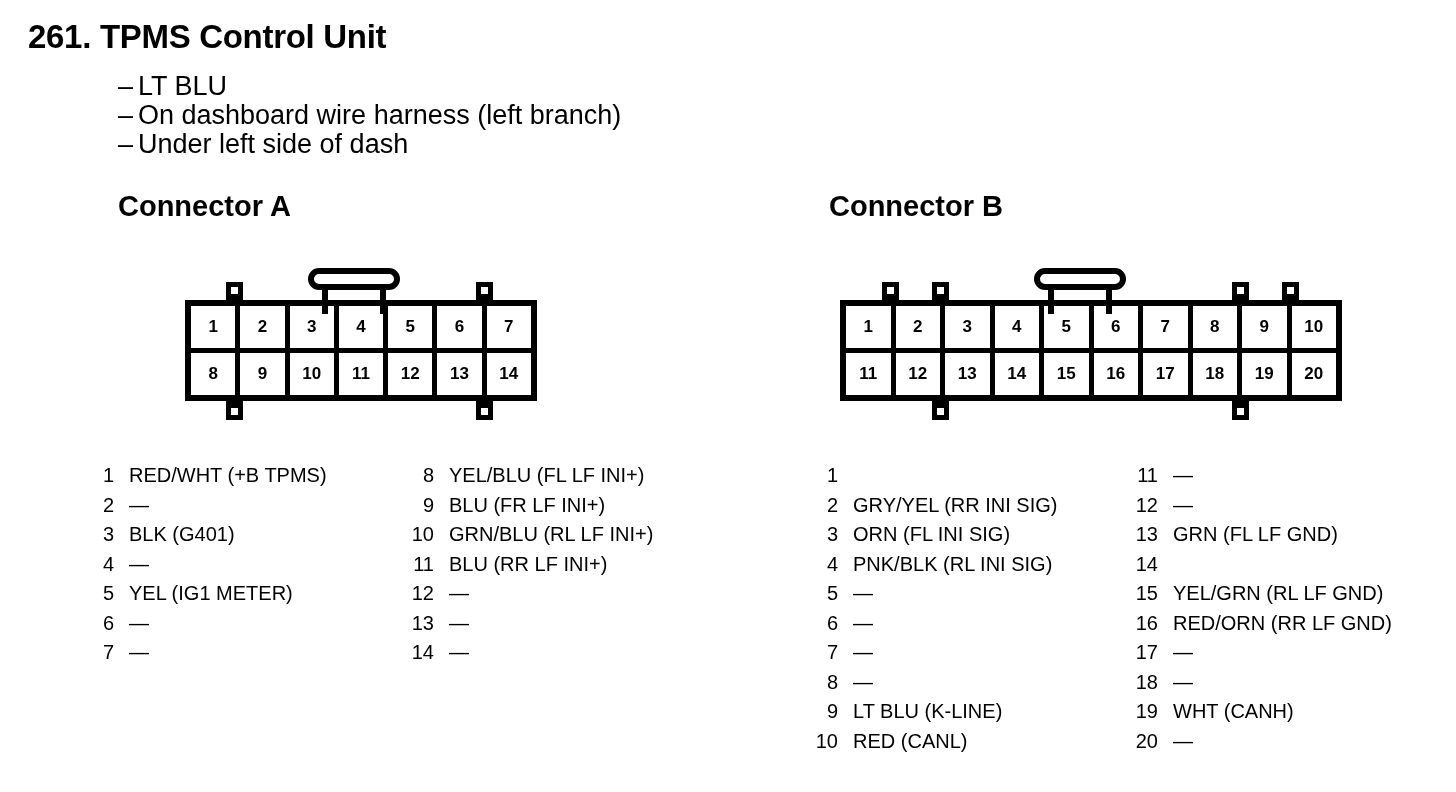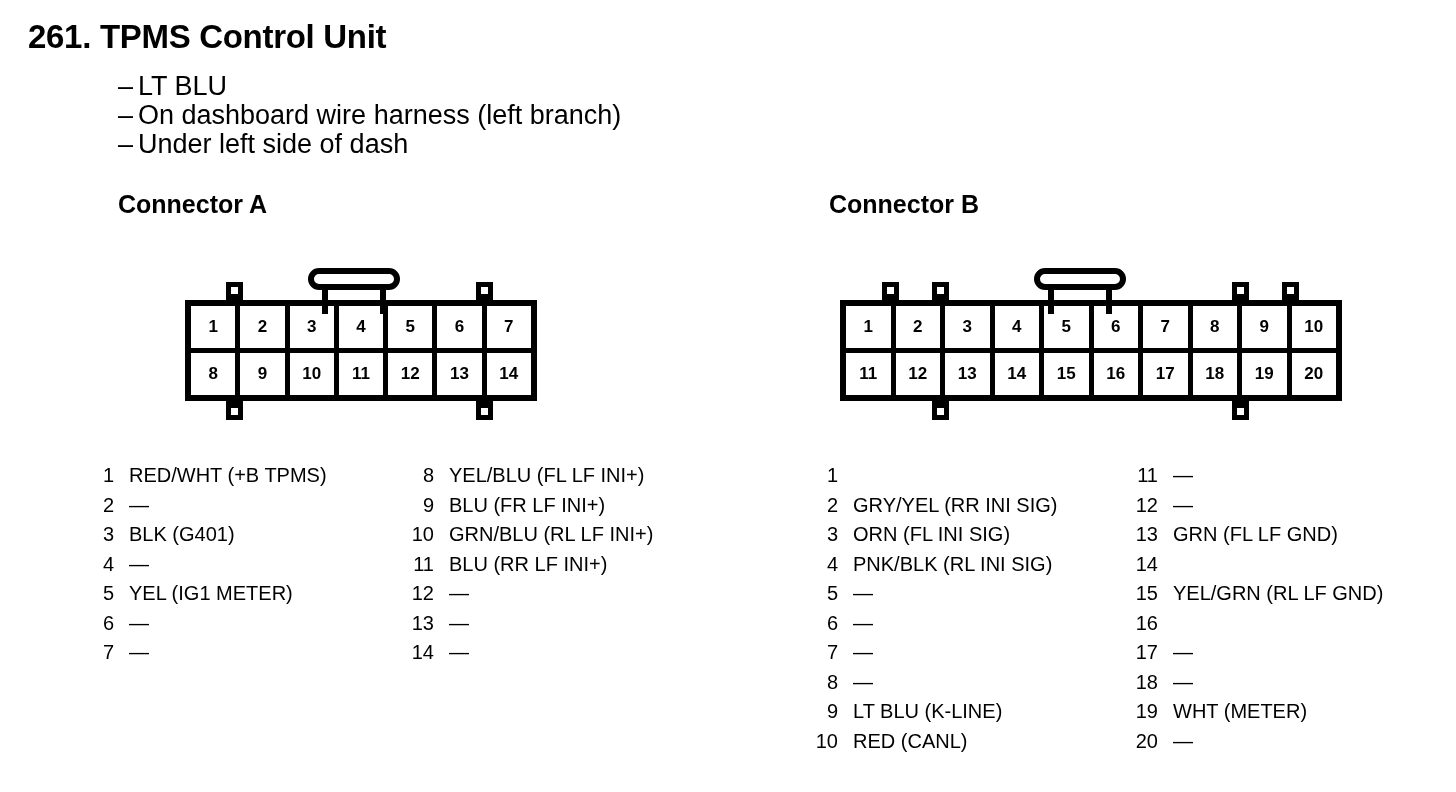--- a/index.html
+++ b/index.html
@@ -38,21 +38,21 @@
     white-space: nowrap;
   }
   .note-dash {
     display: inline-block;
     width: 20px;
   }
 
   
   .conn-heading {
     position: absolute;
-    font-size: 25px;
+    font-size: 29px;
     font-weight: bold;
     white-space: nowrap;
   }
   #heading-a { left: 118px; top: 190px; }
   #heading-b { left: 829px; top: 190px; }
 
   
   .connector {
     position: absolute;
   }
@@ -393,32 +393,33 @@
       </div>
       <div class="pin-row">
         <span class="pin-num">14</span>
       </div>
       <div class="pin-row">
         <span class="pin-num">15</span>
         <span class="pin-desc">YEL/GRN (RL LF GND)</span>
       </div>
       <div class="pin-row">
         <span class="pin-num">16</span>
+        <span class="pin-desc">RED/ORN (RR LF GND)</span>
       </div>
       <div class="pin-row">
         <span class="pin-num">17</span>
         <span class="pin-desc">—</span>
       </div>
       <div class="pin-row">
         <span class="pin-num">18</span>
         <span class="pin-desc">—</span>
       </div>
       <div class="pin-row">
         <span class="pin-num">19</span>
-        <span class="pin-desc">WHT (METER)</span>
+        <span class="pin-desc">WHT (CANH)</span>
       </div>
       <div class="pin-row">
         <span class="pin-num">20</span>
         <span class="pin-desc">—</span>
       </div>
     </div>
   </div>
 </div>
 
 </body></html>

